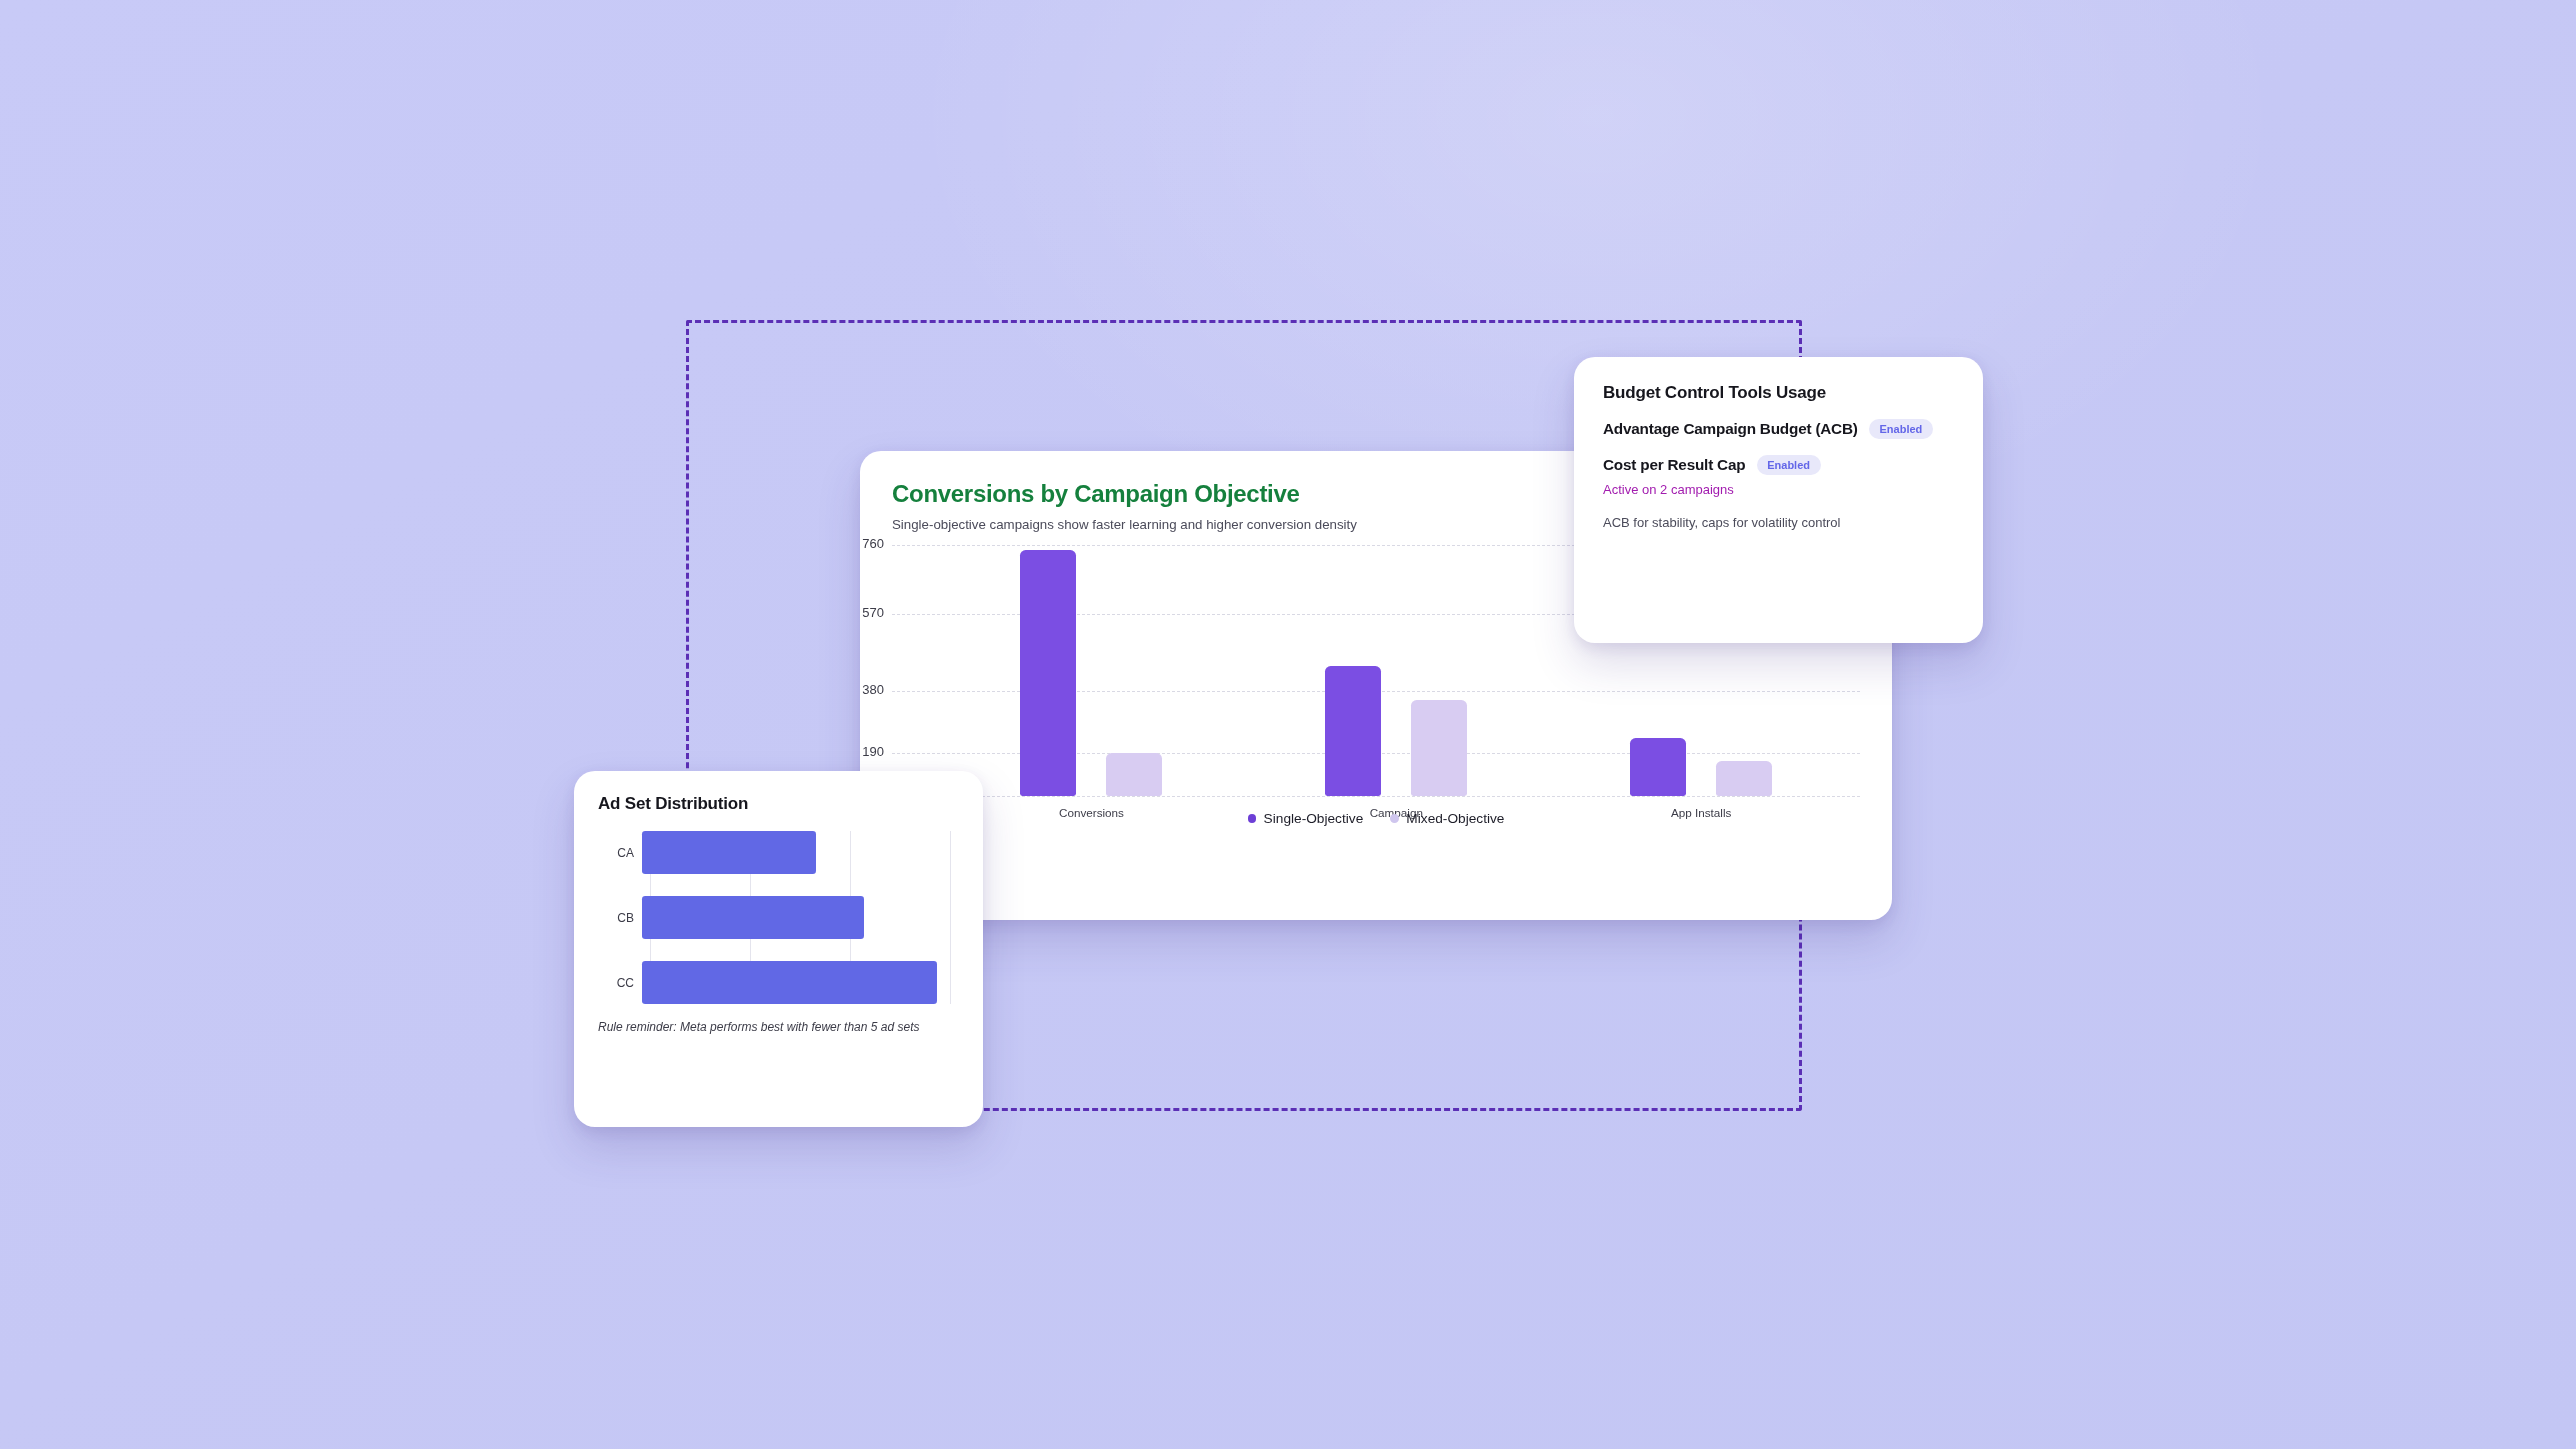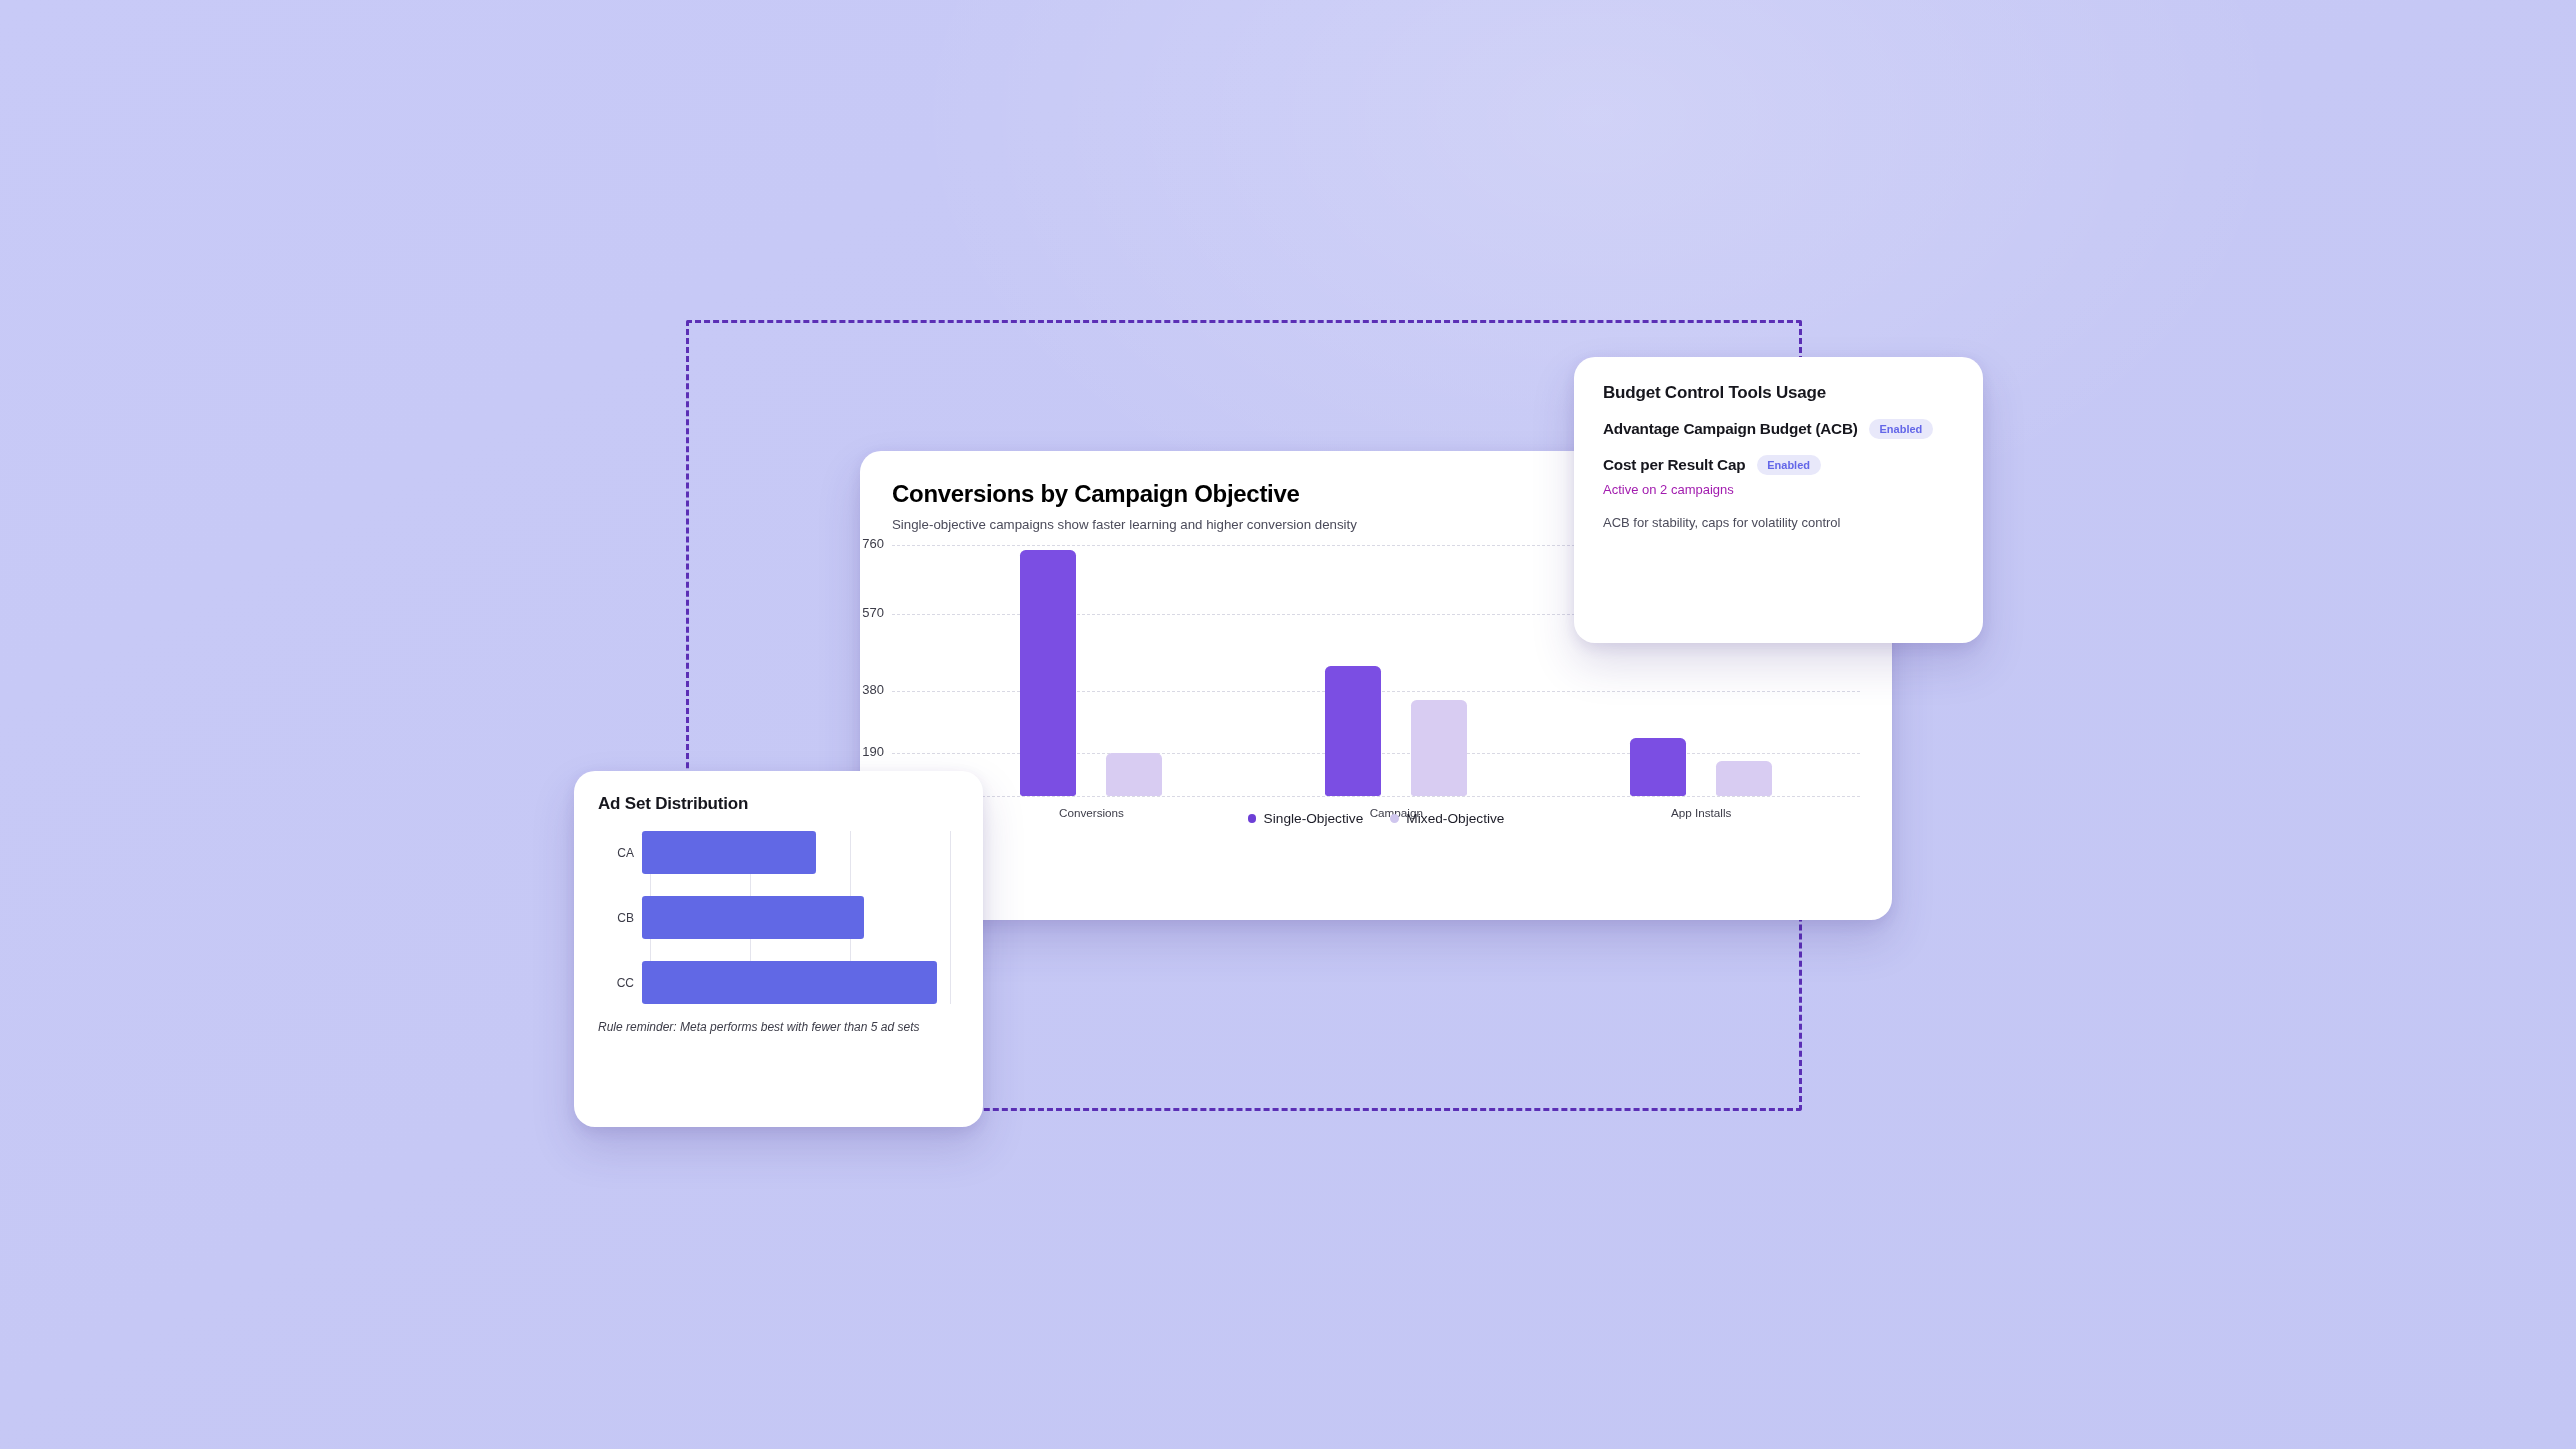--- a/index.html
+++ b/index.html
@@ -31,21 +31,21 @@
   }
 
   
   #chart-card {
     left:860px; top:451px;
     width:1032px; height:469px;
     padding:29px 32px 0 32px;
     z-index:3;
   }
   #chart-title {
-    font-size:24px; font-weight:bold; color:#000000;
+    font-size:24px; font-weight:bold; color:#15803d;
     letter-spacing:-0.3px;
   }
   #chart-subtitle {
     margin-top:8.9px;
     font-size:13.3px; color:#4b4b5a; font-weight:400;
   }
 
   #plot-wrap {
     position:relative;
     margin-top:13px;

